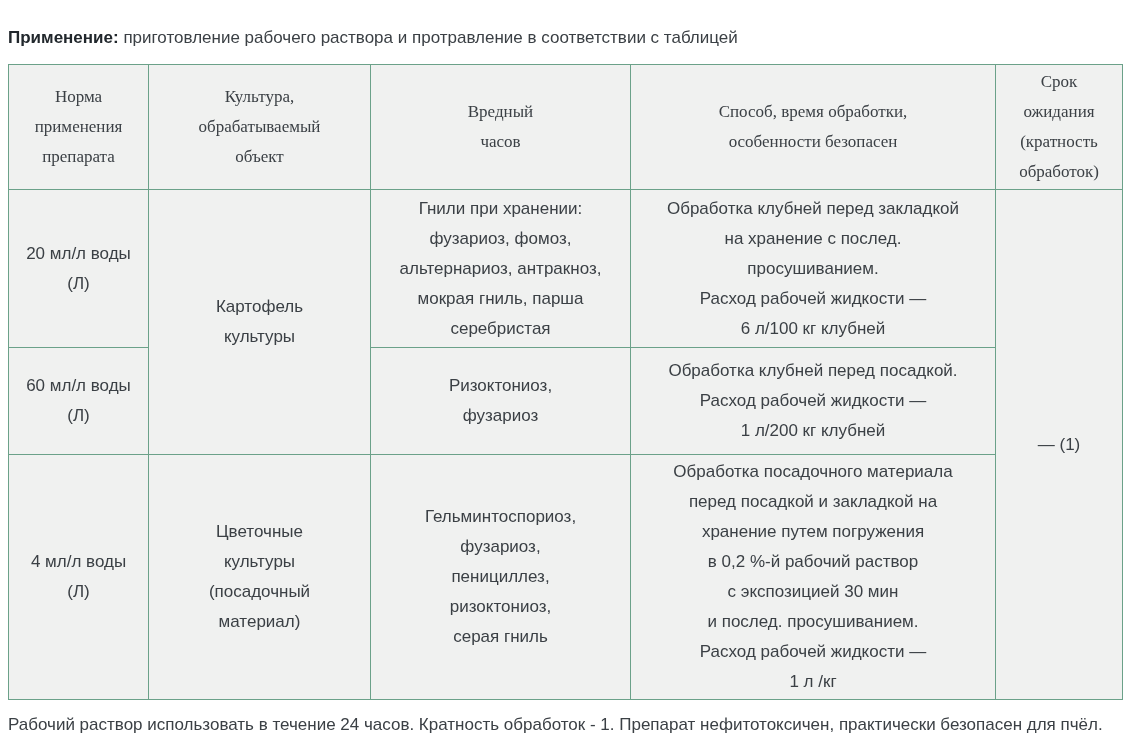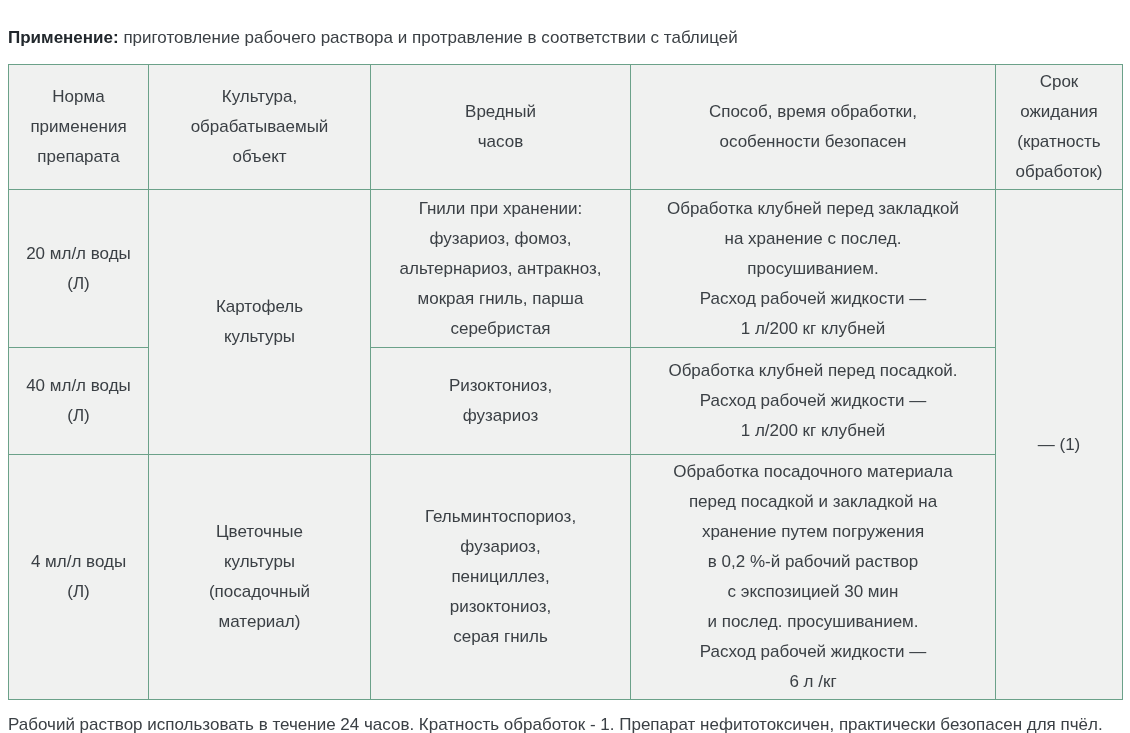--- a/index.html
+++ b/index.html
@@ -39,21 +39,21 @@
     font-size: 17px;
     line-height: 30px;
     text-align: center;
     vertical-align: middle;
     padding: 2px 8px;
     white-space: pre-line;
     color: #3b4045;
     box-sizing: border-box;
     overflow: hidden;
   }
-  tr.row-head { height: 123px; }
+  tr.row-head { height: 123px; font-family: Liberation Serif, serif; }
   tr.row-1    { height: 158px; }
   tr.row-2    { height: 107px; }
   tr.row-3    { height: 245px; }
   .footer-note {
     margin: 11px 0 0 0;
     font-size: 17px;
     line-height: 28px;
     white-space: pre-line;
     color: #3b4045;
   }
@@ -99,25 +99,25 @@
 культуры</td>
         <td>Гнили при хранении:
 фузариоз, фомоз,
 альтернариоз, антракноз,
 мокрая гниль, парша
 серебристая</td>
         <td>Обработка клубней перед закладкой
 на хранение с послед.
 просушиванием.
 Расход рабочей жидкости —
-1 л/200 кг клубней</td>
+6 л/100 кг клубней</td>
         <td rowspan="3">— (1)</td>
       </tr>
       <tr class="row-2">
-        <td>40 мл/л воды
+        <td>60 мл/л воды
 (Л)</td>
         <td>Ризоктониоз,
 фузариоз</td>
         <td>Обработка клубней перед посадкой.
 Расход рабочей жидкости —
 1 л/200 кг клубней</td>
       </tr>
       <tr class="row-3">
         <td>4 мл/л воды
 (Л)</td>
@@ -130,21 +130,21 @@
 пенициллез,
 ризоктониоз,
 серая гниль</td>
         <td>Обработка посадочного материала
 перед посадкой и закладкой на
 хранение путем погружения
 в 0,2 %-й рабочий раствор
 с экспозицией 30 мин
 и послед. просушиванием.
 Расход рабочей жидкости —
-6 л /кг</td>
+1 л /кг</td>
       </tr>
     </tbody>
   </table>
 
   <p class="footer-note">Рабочий раствор использовать в течение 24 часов. Кратность обработок - 1. Препарат нефитотоксичен, практически безопасен для пчёл.
 Период защитного действия до 12 недель.</p>
 
 </div>
 
 </body></html>

